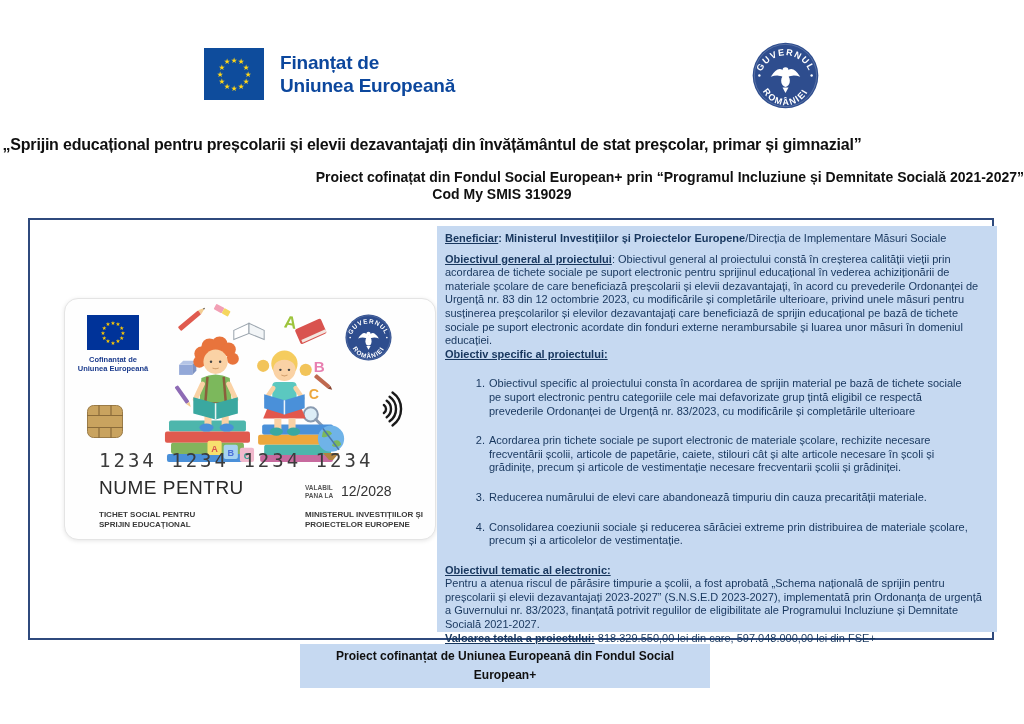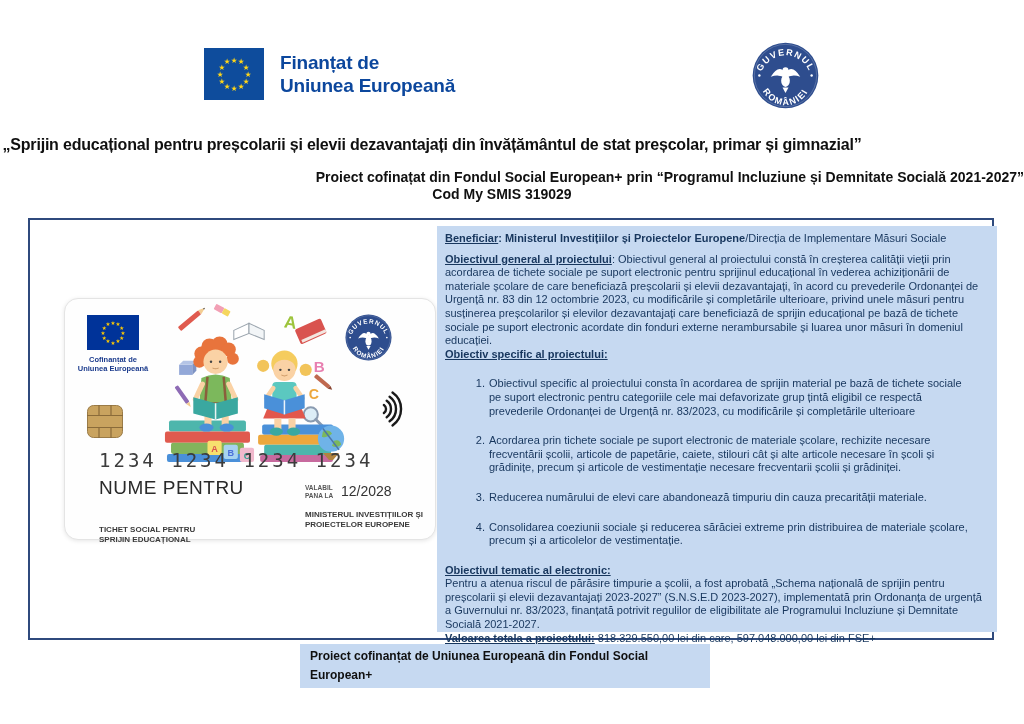--- a/index.html
+++ b/index.html
@@ -25,34 +25,34 @@
   .card-eu-label{left:0;top:56px;width:96px;text-align:center;font-size:7.5px;font-weight:bold;color:#1a3a8c;line-height:9px;}
   .card-illu{left:82px;top:2px;width:206px;height:162px;}
   .card-gov{left:280px;top:15px;width:47px;height:47px;}
   .chip{left:22px;top:106px;}
   .ctl{left:314px;top:90px;}
   .card-number{left:34px;top:150px;font-family:"DejaVu Sans Mono","Liberation Mono",monospace;
                font-size:19px;letter-spacing:3px;color:#3c3c3c;}
   .card-name{left:34px;top:178px;font-size:19px;letter-spacing:.5px;color:#2a2a2a;}
   .valid-label{left:240px;top:185px;font-size:6.5px;font-weight:bold;color:#555;line-height:7.5px;}
   .valid-value{left:276px;top:184px;font-size:14px;color:#333;}
-  .card-type{left:34px;top:226px;font-size:8px;font-weight:bold;color:#3a3a3a;line-height:10px;}
+  .card-type{left:34px;top:211px;font-size:8px;font-weight:bold;color:#3a3a3a;line-height:10px;}
   .card-issuer{left:240px;top:211px;font-size:8px;font-weight:bold;color:#3a3a3a;line-height:10px;}
 
   
   .panel{left:407px;top:6px;width:560px;height:406px;background:#c6d9f1;color:#17365d;
          font-size:11px;line-height:13.6px;padding:6px 8px;box-sizing:border-box;}
   .panel p{margin:0;}
   .panel .gap{margin-bottom:7px;}
   .lu{font-weight:bold;text-decoration:underline;}
   .panel ol{margin:7px 0 0 0;padding-left:27px;}
   .panel li{margin:16px;padding-left:1px;}
 
   
-  .footer{left:300px;top:644px;width:410px;background:#c6d9f1;color:#101010;
+  .footer{left:300px;top:644px;width:410px;background:#c6d9f1;text-align:center;color:#101010;
           font-weight:bold;font-size:12px;line-height:19px;padding:3px 10px;box-sizing:border-box;}
 </style>
 </head>
 <body>
 
 <div class="page">
 
   <div class="abs eu-logo">
     <svg class="eu-stars" width="60" height="52" viewBox="0 0 60 52">
       <rect x="0" y="0" width="60" height="52" fill="#0e4c9c"></rect>

